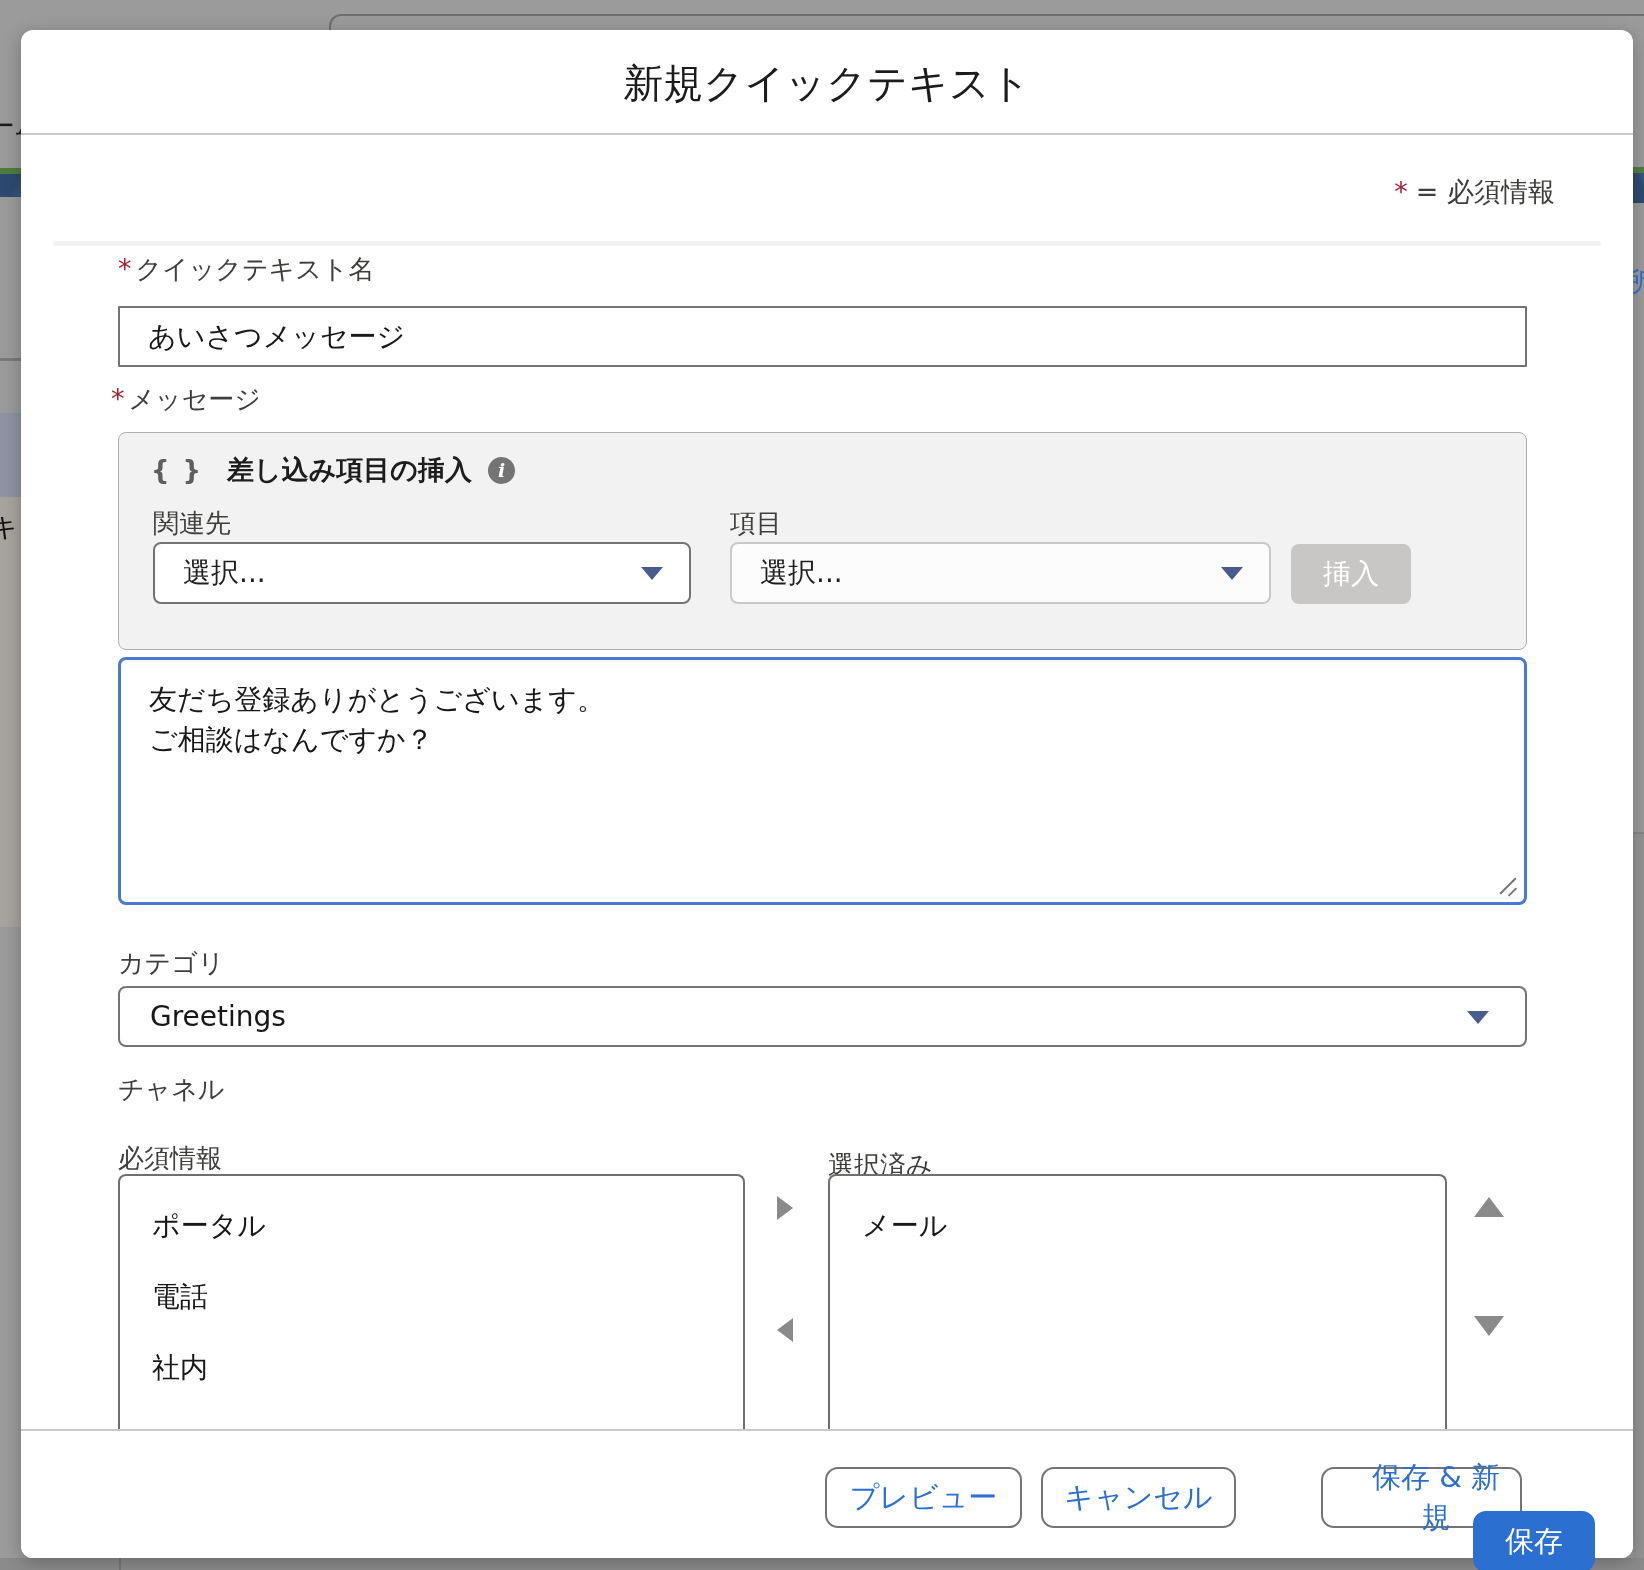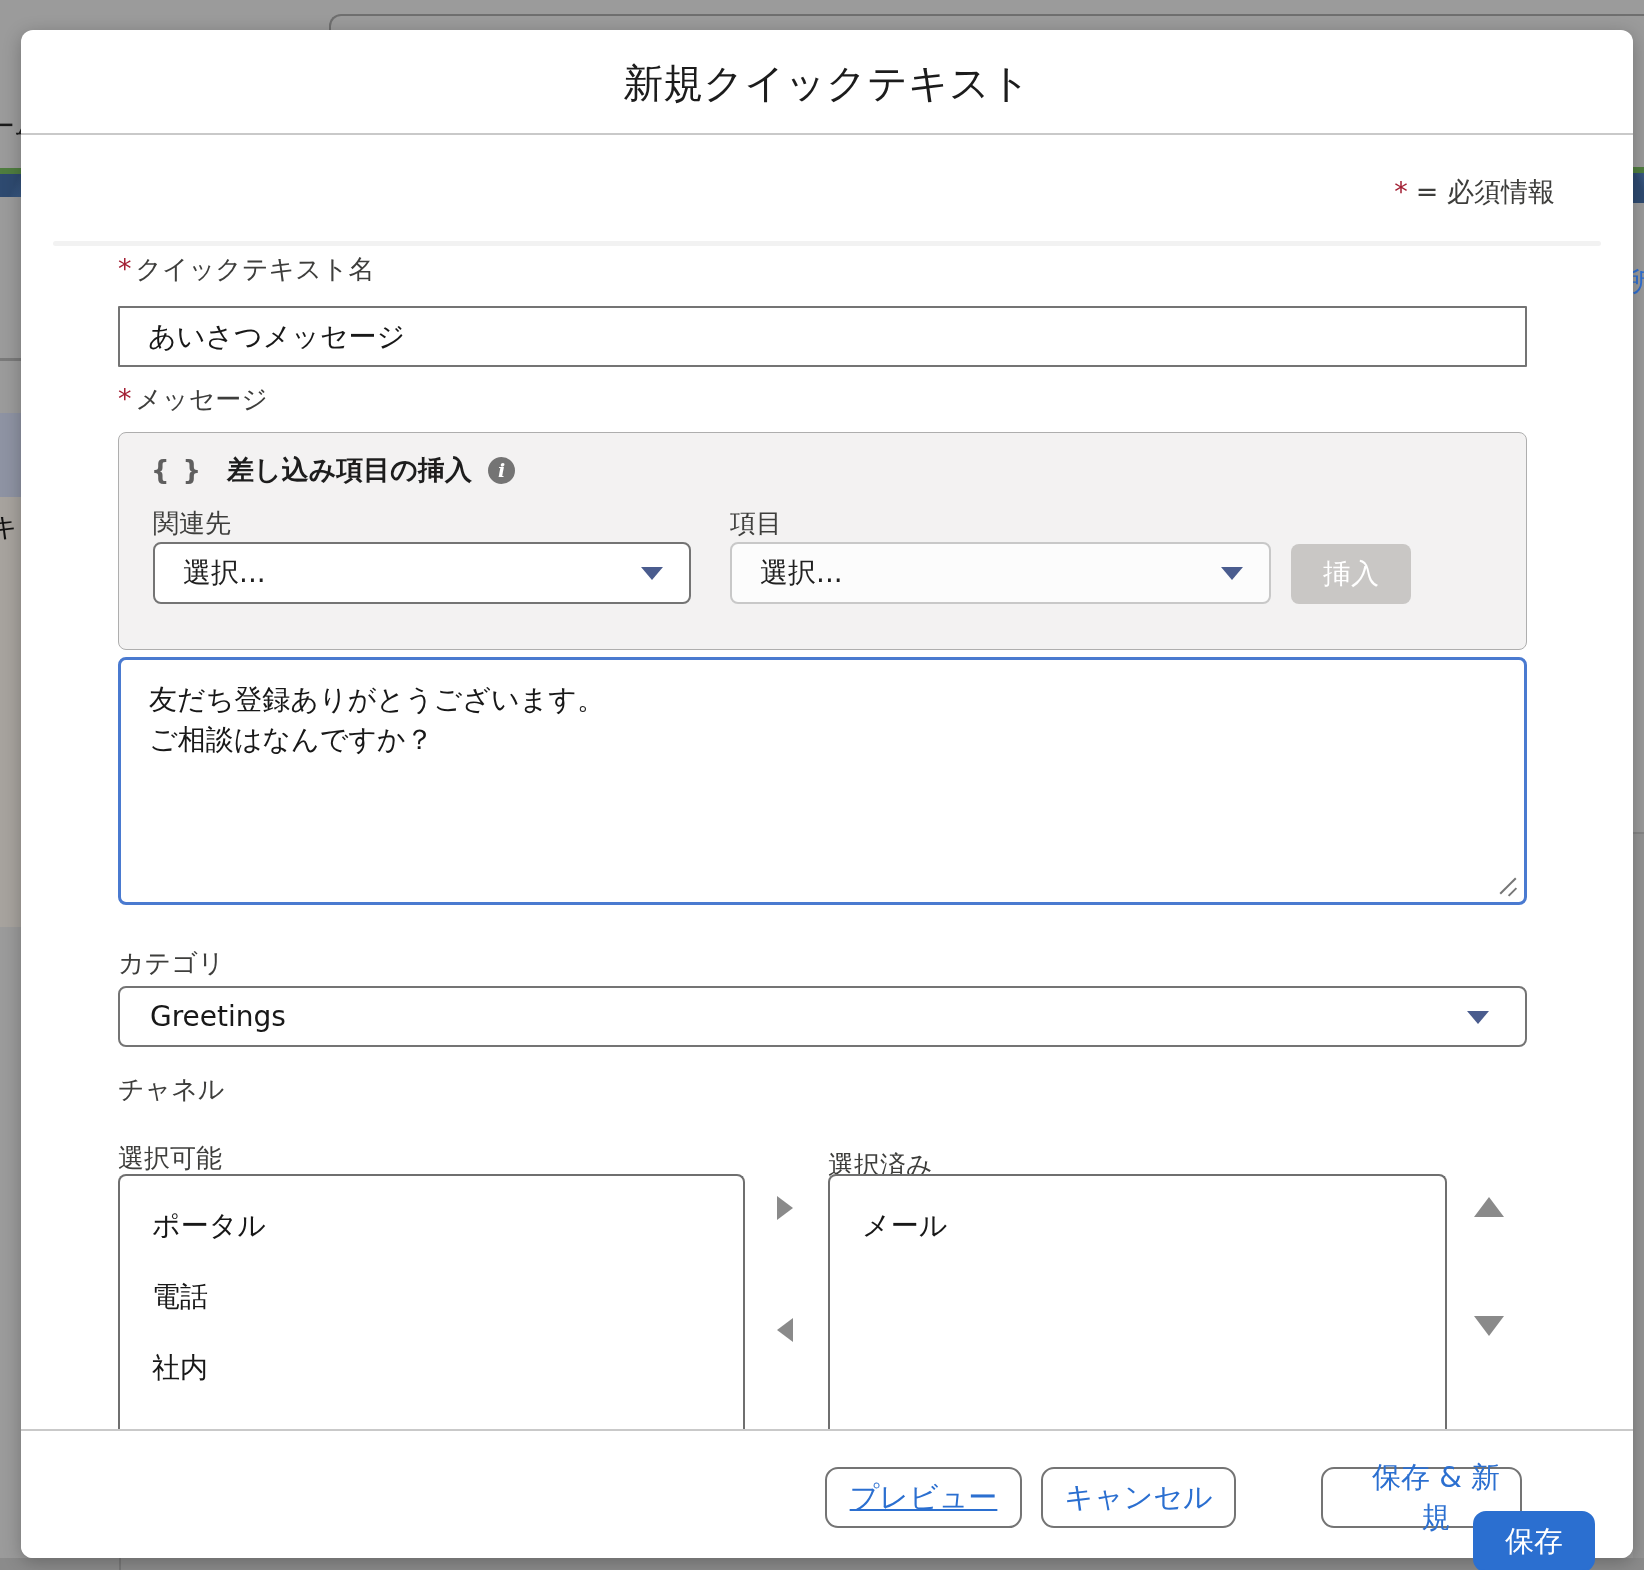--- a/index.html
+++ b/index.html
@@ -80,21 +80,21 @@
   #move-up{left:1453px;top:1167px;border-left:15px solid transparent;border-right:15px solid transparent;border-bottom:20px solid #8a8a8a;}
   #move-down{left:1453px;top:1286px;border-left:15px solid transparent;border-right:15px solid transparent;border-top:20px solid #8a8a8a;}
 
   
   #footer{position:absolute;left:0;top:1399px;width:100%;height:129px;background:#fff;
     border-top:2px solid #c9c9c9;border-radius:0 0 12px 12px;box-sizing:border-box;}
   .btn{position:absolute;top:36px;height:61px;border-radius:13px;font-size:29px;font-family:inherit;
     display:flex;align-items:center;justify-content:center;cursor:pointer;box-sizing:border-box;}
   .btn-neutral{background:#fff;border:2px solid #747474;color:#2b6fd0;}
   .btn-primary{background:#2b6fd0;border:2px solid #2b6fd0;color:#fff;}
-  #btn-preview{left:804px;width:197px;text-decoration:underline;}
+  #btn-preview{left:804px;width:197px;}
   #btn-cancel{left:1020px;width:195px;}
   #btn-save-new{left:1300px;width:201px;padding-left:35px;}
   #btn-save{left:1452px;width:122px;margin-top:44px;}
 </style>
 </head>
 <body>
 
 <div id="stage">
 
   <div id="bg-panel-outline"></div>
@@ -130,21 +130,21 @@
       <span class="red-star">*</span><span>= 必須情報</span>
     </div>
 
     <div class="soft-divider"></div>
 
     <div class="fld-label" style="left:97px;top:222px;">
       <span class="red-star">*</span><span>クイックテキスト名</span>
     </div>
     <input class="text-input" style="top: 276px;" type="text" value="あいさつメッセージ">
 
-    <div class="fld-label" style="left:97px;top:352px;text-align:center;">
+    <div class="fld-label" style="left:90px;top:352px;text-align:center;">
       <span class="red-star">*</span><span>メッセージ</span>
     </div>
 
     <div id="merge-panel">
       <div class="mp-head">
         <span class="mp-braces">{ }</span>
         <span class="mp-title">差し込み項目の挿入</span>
         <span class="info-icon">i</span>
       </div>
       <div class="mp-sublabel" style="left:34px;">関連先</div>
@@ -167,21 +167,21 @@
         <i></i>
       </div>
 
     <div class="fld-label" style="left:97px;top:916px;">カテゴリ</div>
     <div id="cat-select">
       <span>Greetings</span>
       <span class="caret-down"></span>
     </div>
 
     <div class="fld-label" style="left:97px;top:1042px;">チャネル</div>
-    <div class="fld-label" style="left:97px;top:1111px;">選択可能</div>
+    <div class="fld-label" style="left:97px;top:1111px;">必須情報</div>
     <div class="fld-label" style="left:807px;top:1111px;margin-top:7px;">選択済み</div>
 
     <div class="listbox" id="list-available">
       <div class="list-item">ポータル</div>
       <div class="list-item">電話</div>
       <div class="list-item">社内</div>
     </div>
 
     <div class="tri-btn" id="move-right"></div>
     <div class="tri-btn" id="move-left"></div>

